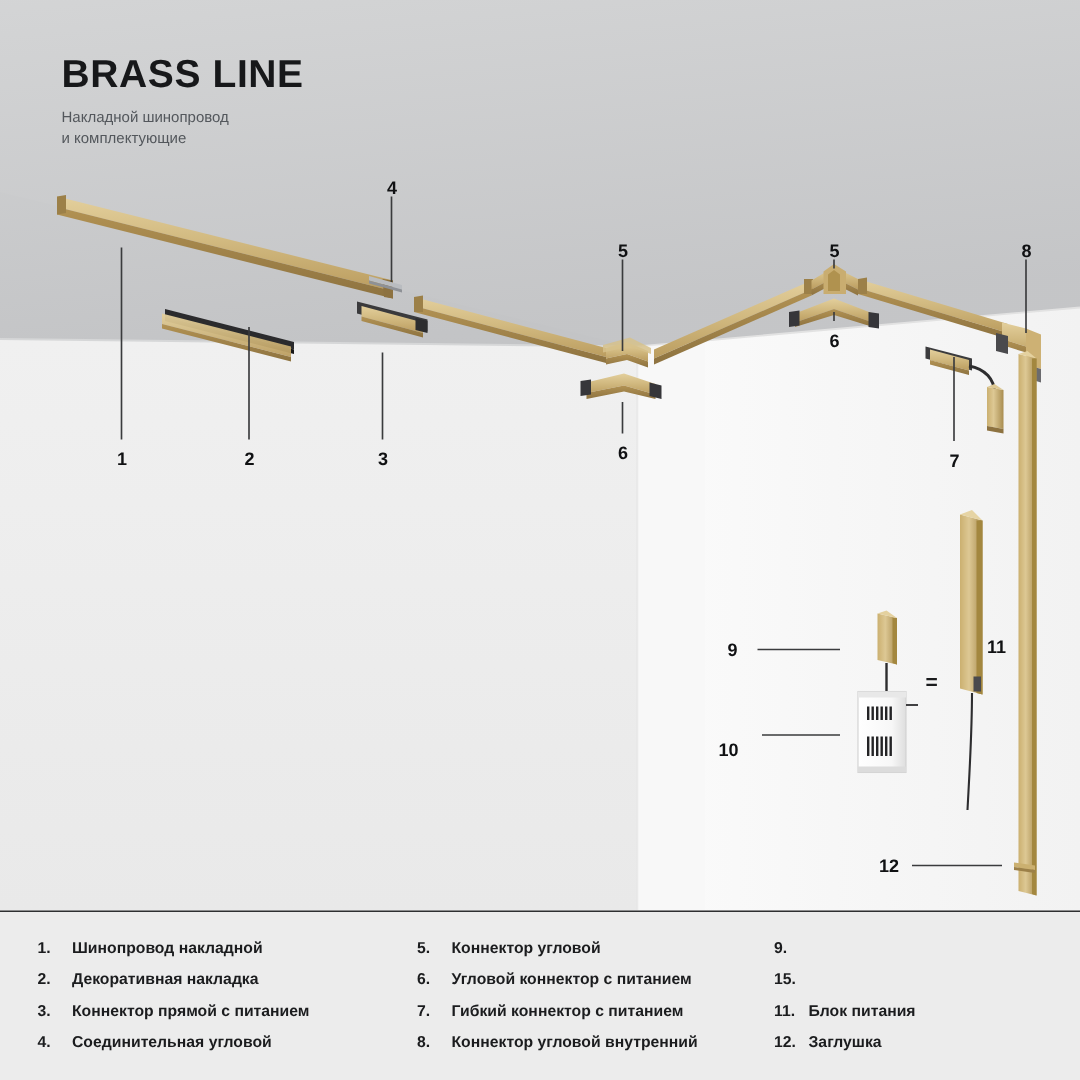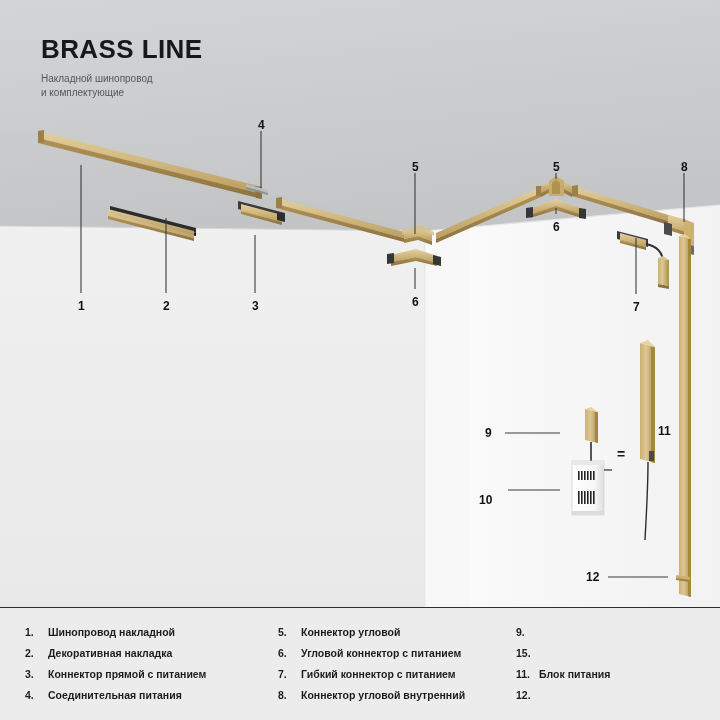--- a/index.html
+++ b/index.html
@@ -352,21 +352,21 @@
         <div class="legend-row">
           <span class="legend-num">2.</span>
           <span class="legend-txt">Декоративная накладка</span>
         </div>
         <div class="legend-row">
           <span class="legend-num">3.</span>
           <span class="legend-txt">Коннектор прямой с питанием</span>
         </div>
         <div class="legend-row">
           <span class="legend-num">4.</span>
-          <span class="legend-txt">Соединительная питания</span>
+          <span class="legend-txt">Соединительная угловой</span>
         </div>
       </div>
     <div class="legend-col c2">
         <div class="legend-row">
           <span class="legend-num">5.</span>
           <span class="legend-txt">Коннектор угловой</span>
         </div>
         <div class="legend-row">
           <span class="legend-num">6.</span>
           <span class="legend-txt">Угловой коннектор с питанием</span>
@@ -386,17 +386,18 @@
         </div>
         <div class="legend-row">
           <span class="legend-num">15.</span>
         </div>
         <div class="legend-row">
           <span class="legend-num">11.</span>
           <span class="legend-txt">Блок питания</span>
         </div>
         <div class="legend-row">
           <span class="legend-num">12.</span>
+          <span class="legend-txt">Заглушка</span>
         </div>
       </div>
   </div>
 
 </div>
 
 </body></html>

